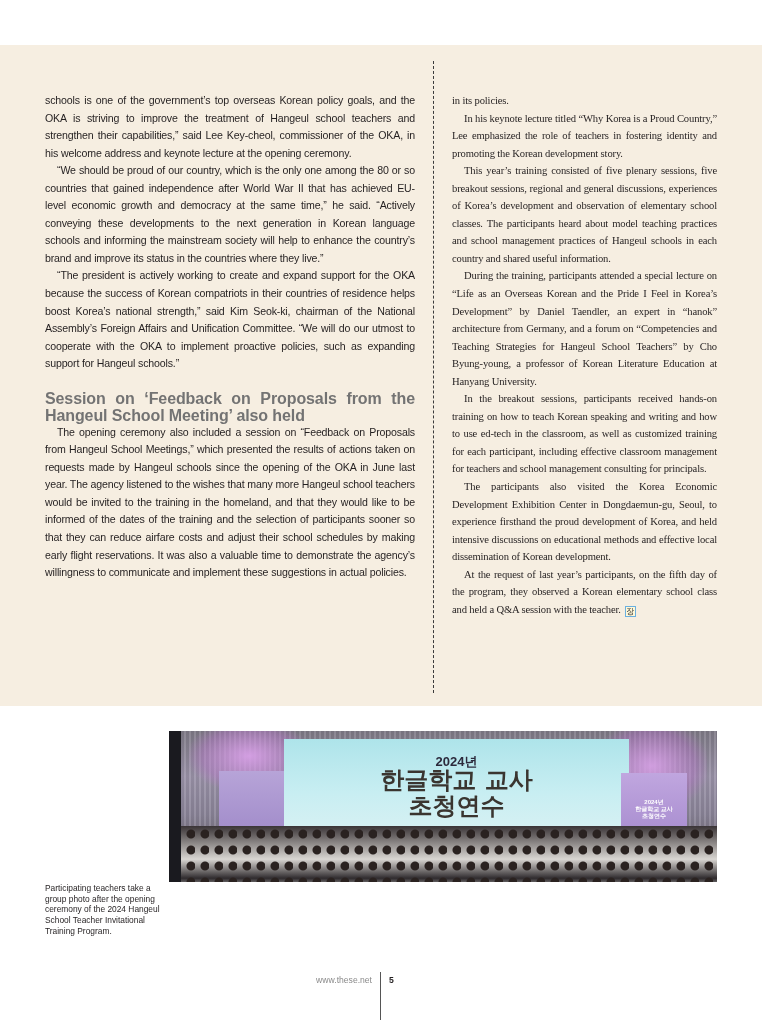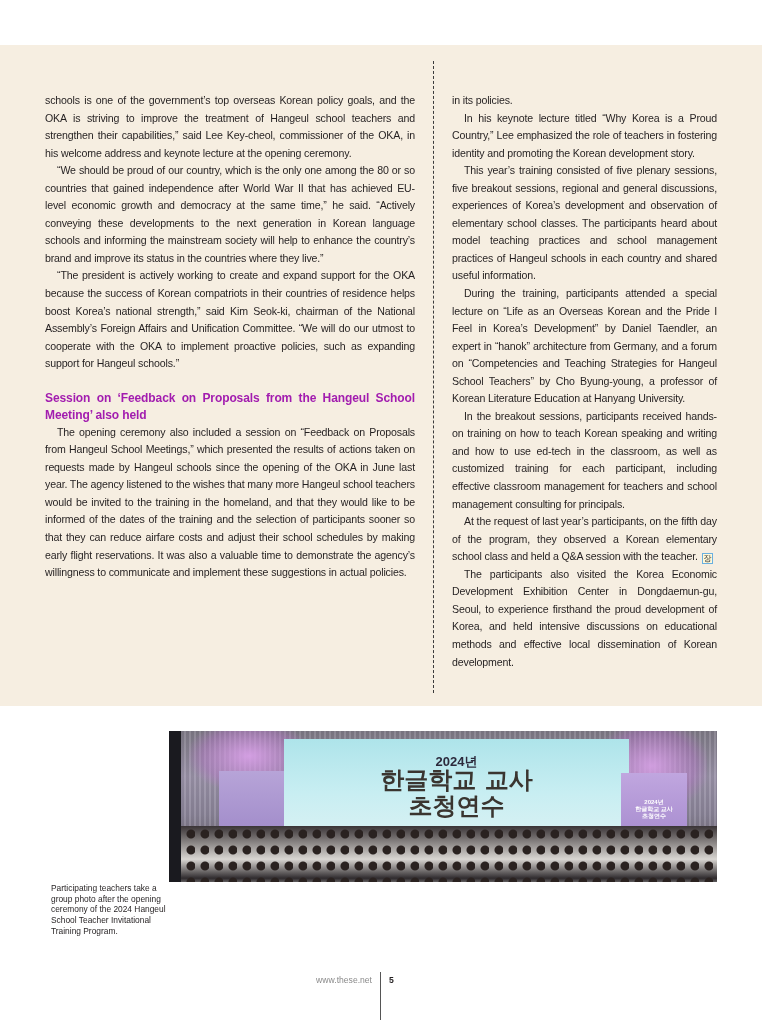--- a/index.html
+++ b/index.html
@@ -10,25 +10,25 @@
     position: absolute; left: 0; top: 45px; width: 762px; height: 661px;
     background: #f6eee1;
   }
   .col {
     position: absolute; top: 15px;
     font-size: 10.6px; line-height: 17.55px; text-align: justify;
     letter-spacing: -0.15px;
     margin-top: 32px;
   }
   .col-left { left: 45px; width: 370px; }
-  .col-right { left: 452px; width: 265px; }
+  .col-right { left: 452px; width: 265px; font-family: Liberation Serif, serif; }
   .col p { text-indent: 12px; }
   .col p.noindent { text-indent: 0; }
   .col h3 {
-    font-size: 12px; line-height: 17px; font-weight: bold; color: #a21caf;
+    font-size: 16px; line-height: 17px; font-weight: bold; color: #737373;
     margin-top: 17px; margin-bottom: 0; text-indent: 0; letter-spacing: -0.1px;
   }
   .divider-dashed {
     position: absolute; left: 433px; top: 16px; height: 632px; width: 0;
     border-left: 1.2px dashed #3a3a3a;
   }
   .end-mark {
     display: inline-block; width: 11px; height: 11px; vertical-align: -1px;
     margin-left: 4px; border: 1px solid #6ab0e0; background: #fff8d8;
     position: relative; font-size: 8px; line-height: 9px; text-align: center; text-indent: 0;
@@ -83,21 +83,21 @@
     background:
       radial-gradient(circle at 10px 8px, #2a2220 4px, transparent 5px) 0 0 / 14px 16px,
       linear-gradient(180deg, #3a3436 0%, #d9d6d2 35%, #2f2b2e 55%, #e8e6e4 70%, #3a3538 100%);
   }
   .photo .floor {
     position: absolute; left: 0; top: 180px; width: 548px; height: 31px;
     background: linear-gradient(180deg, #8f8a86, #a8a39e);
   }
 
   .caption {
-    position: absolute; left: 51px; top: 883px; width: 120px;
+    position: absolute; left: 45px; top: 883px; width: 120px;
     font-size: 8.4px; line-height: 10.7px; color: #231f20;
   }
 
   .footer-url {
     position: absolute; right: 390px; top: 975px;
     font-size: 8.6px; color: #8a8a8a;
   }
   .footer-divider {
     position: absolute; left: 380px; top: 972px; width: 1px; height: 48px; background: #555;
   }
@@ -119,22 +119,22 @@
   </div>
 
   <div class="divider-dashed"></div>
 
   <div class="col col-right">
     <p class="noindent">in its policies.</p>
     <p>In his keynote lecture titled “Why Korea is a Proud Country,” Lee emphasized the role of teachers in fostering identity and promoting the Korean development story.</p>
     <p>This year’s training consisted of five plenary sessions, five breakout sessions, regional and general discussions, experiences of Korea’s development and observation of elementary school classes. The participants heard about model teaching practices and school management practices of Hangeul schools in each country and shared useful information.</p>
     <p>During the training, participants attended a special lecture on “Life as an Overseas Korean and the Pride I Feel in Korea’s Development” by Daniel Taendler, an expert in “hanok” architecture from Germany, and a forum on “Competencies and Teaching Strategies for Hangeul School Teachers” by Cho Byung-young, a professor of Korean Literature Education at Hanyang University.</p>
     <p>In the breakout sessions, participants received hands-on training on how to teach Korean speaking and writing and how to use ed-tech in the classroom, as well as customized training for each participant, including effective classroom management for teachers and school management consulting for principals.</p>
+    <p>The participants also visited the Korea Economic Development Exhibition Center in Dongdaemun-gu, Seoul, to experience firsthand the proud development of Korea, and held intensive discussions on educational methods and effective local dissemination of Korean development.</p>
     <p><span>At the request of last year’s participants, on the fifth day of the program, they observed a Korean elementary school class and held a Q&amp;A session with the teacher.</span><span class="end-mark">장</span></p>
-    <p>The participants also visited the Korea Economic Development Exhibition Center in Dongdaemun-gu, Seoul, to experience firsthand the proud development of Korea, and held intensive discussions on educational methods and effective local dissemination of Korean development.</p>
   </div>
 </div>
 
 <div class="photo">
   <div class="curtain"></div>
   <div class="spot"></div>
   <div class="spot2"></div>
   <div class="dark-left"></div>
   <div class="side-banner-left"></div>
   <div class="screen"></div>

